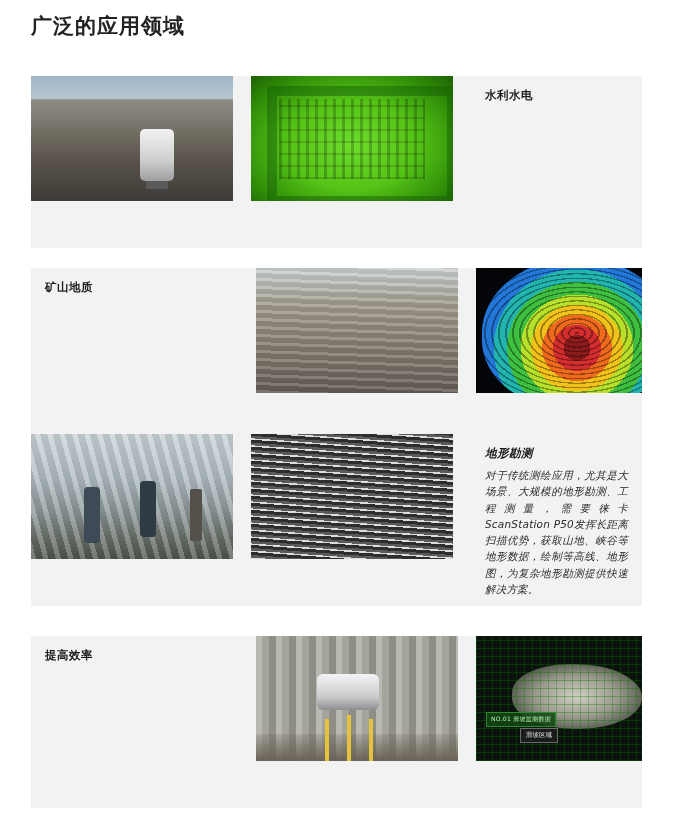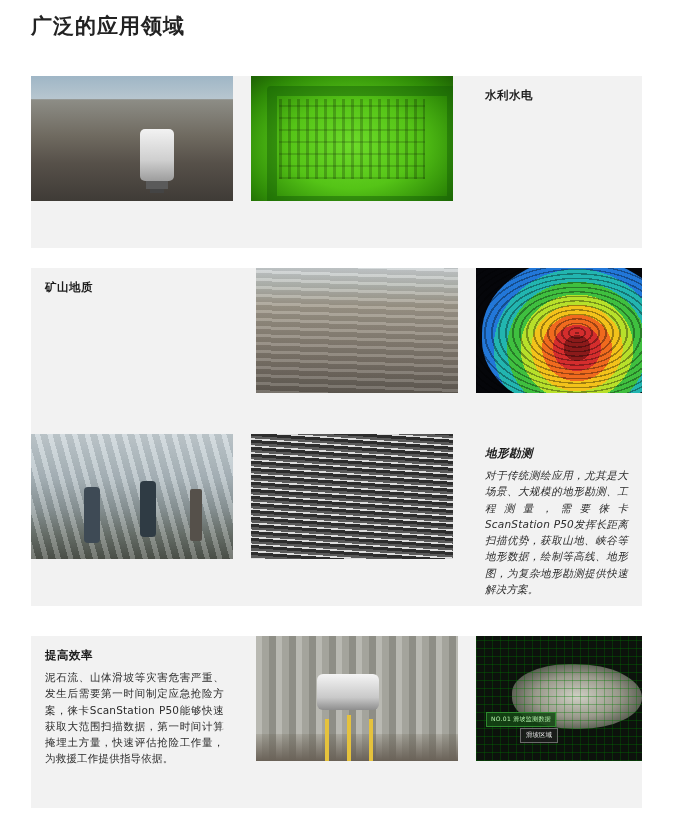--- a/index.html
+++ b/index.html
@@ -335,21 +335,20 @@
     </div>
     <div class="cell cell-text">
       <div class="txt-title">地形勘测</div>
       <div class="txt-body">对于传统测绘应用，尤其是大场景、大规模的地形勘测、工程测量，需要徕卡ScanStation P50发挥长距离扫描优势，获取山地、峡谷等地形数据，绘制等高线、地形图，为复杂地形勘测提供快速解决方案。</div>
     </div>
   </div>
 
   <div class="row row-4">
     <div class="cell cell-text wide">
       <div class="txt-title">提高效率</div>
-      <div class="txt-body">泥石流、山体滑坡等灾害危害严重、发生后需要第一时间制定应急抢险方案，徕卡ScanStation P50能够快速获取大范围扫描数据，第一时间计算掩埋土方量，快速评估抢险工作量，为救援工作提供指导依据。</div>
     </div>
     <div class="cell cell-img">
       <div class="ph img-damwall"></div>
       <div class="ph img-scanner-field" style="background:transparent"></div>
     </div>
     <div class="cell cell-img">
       <div class="ph img-landslide-scan"></div>
       <div class="scan-label">NO.01 滑坡监测数据</div>
       <div class="scan-label2">滑坡区域</div>
     </div>

